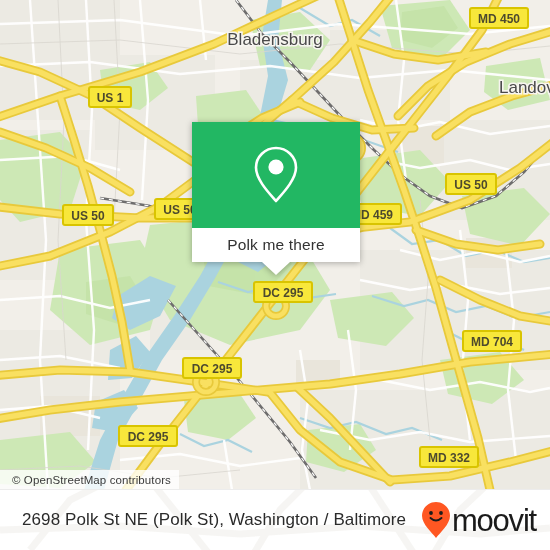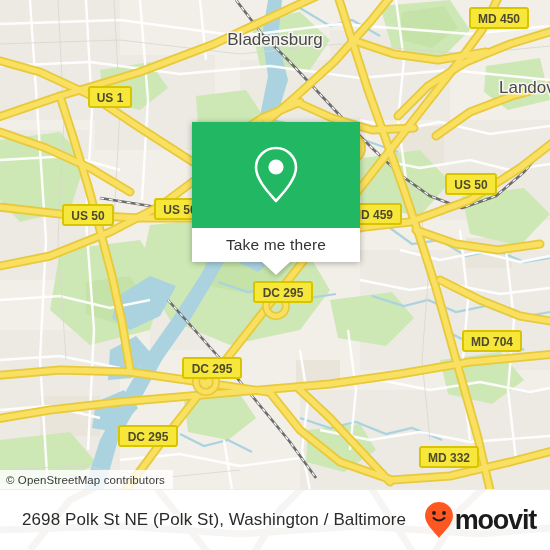--- a/index.html
+++ b/index.html
@@ -12,21 +12,21 @@
 
   
   .map{position:absolute;left:0;top:0;width:550px;height:490px;overflow:hidden;background:#f2efe9;}
   .map svg{position:absolute;left:0;top:0;}
 
   
   .attrib{
     position:absolute;left:0;bottom:0;
     background:rgba(255,255,255,0.80);
     font-size:11.5px;color:#3a3a3a;
-    padding:4px 8px 4px 6px;
+    padding:4px 8px 4px 12px;
     letter-spacing:.1px;
     white-space:nowrap;
     margin-top:11px;
   }
 
   
   .card{
     position:absolute;left:192px;top:122px;width:168px;
     filter:drop-shadow(0 1px 3px rgba(0,0,0,0.30));
   }
@@ -62,22 +62,22 @@
   }
   .footer-title{
     position:relative;margin-left:22px;font-size:17px;color:#2b2b2b;
     letter-spacing:.1px;white-space:nowrap;
   }
   .brand{
     position:absolute;right:14px;top:50%;transform:translateY(-50%);
     display:flex;align-items:center;
   }
   .brand-word{
-    font-size:27px;color:#1b1b1b;letter-spacing:-1.2px;
-    font-weight:bold;margin-left:1px;line-height:1;
+    font-size:31px;color:#1b1b1b;letter-spacing:-1.2px;
+    font-weight:normal;margin-left:1px;line-height:1;
   }
 
   
   .shield-txt{font-family:"Liberation Sans", sans-serif;font-weight:bold;}
 </style>
 </head>
 <body>
 
 <div id="app">
 
@@ -319,21 +319,21 @@
   </div>
 
   <div class="card">
     <div class="card-top">
       <svg width="52" height="62" viewBox="0 0 52 62">
         <path d="M26 4 C15 4 6 12.8 6 23.6 C6 36 20 50 26 57 C32 50 46 36 46 23.6 C46 12.8 37 4 26 4 Z" fill="none" stroke="#ffffff" stroke-width="2.6" stroke-linejoin="round"></path>
         <circle cx="26" cy="23" r="7.6" fill="#ffffff"></circle>
       </svg>
     </div>
     <div class="card-bottom">
-      <span class="lbl">Take me there</span>
+      <span class="lbl">Polk me there</span>
       <span class="card-tail"></span>
     </div>
   </div>
 
   <div class="footer">
     <svg class="ghost" width="550" height="60" viewBox="0 0 550 60">
       <g stroke="#eceae5" stroke-width="7" fill="none">
         <path d="M30,60 L70,10 L110,-10"></path>
         <path d="M150,-10 L182,30 L214,70"></path>
         <path d="M250,70 L280,20 L310,-10"></path>

